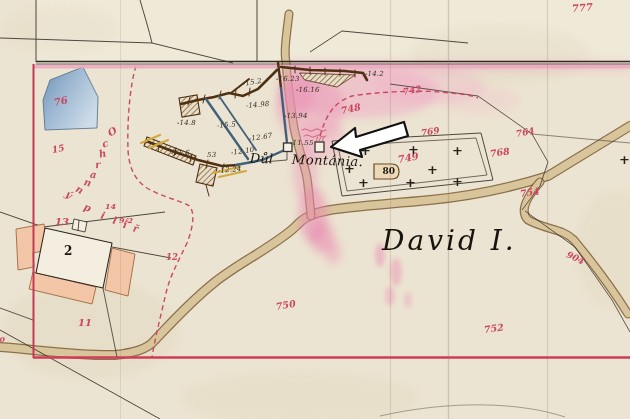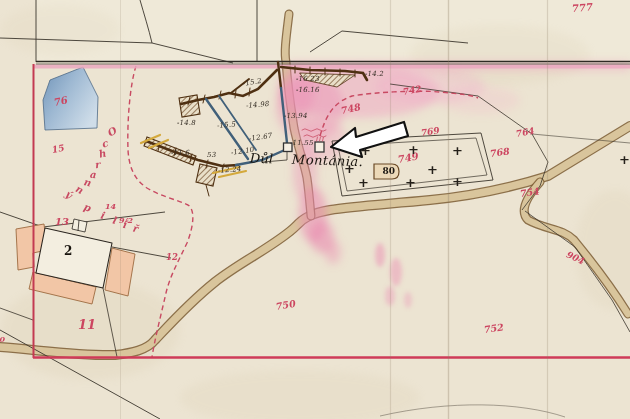--- a/index.html
+++ b/index.html
@@ -192,21 +192,21 @@
     <g stroke="#8c7d64">
       <line x1="120.5" y1="0" x2="120.5" y2="419" stroke-width="1" opacity="0.18"></line>
       <line x1="390.5" y1="0" x2="390.5" y2="419" stroke-width="1.2" opacity="0.22"></line>
       <line x1="448.5" y1="0" x2="448.5" y2="419" stroke-width="1.4" opacity="0.32"></line>
       <line x1="547.5" y1="0" x2="547.5" y2="419" stroke-width="1.2" opacity="0.25"></line>
     </g>
   </svg>
 
   <div class="layer">
       <span class="m-label" style="left: 243px; top: 80px; transform: rotate(-10deg);">-15.2</span>
-      <span class="m-label" style="left: 296px; top: 75px;">-16.23</span>
+      <span class="m-label" style="left: 276px; top: 75px;">-16.23</span>
       <span class="m-label" style="left: 281px; top: 86px; padding-left: 15px;">-16.16</span>
       <span class="m-label" style="left: 365px; top: 70px;">-14.2</span>
       <span class="m-label" style="left: 246px; top: 102px; transform: rotate(-5deg);">-14.98</span>
       <span class="m-label" style="left: 284px; top: 112px;">-13.94</span>
       <span class="m-label" style="left: 177px; top: 119px;">-14.8</span>
       <span class="m-label" style="left: 217px; top: 122px; transform: rotate(-5deg);">-15.5</span>
       <span class="m-label" style="left: 249px; top: 135px; transform: rotate(-8deg);">-12.67</span>
       <span class="m-label" style="left: 290px; top: 139px;">-11.55</span>
       <span class="m-label" style="left: 149px; top: 149px; margin-left: 22px;">-11.6</span>
       <span class="m-label" style="left: 207px; top: 151px;">53</span>
@@ -222,21 +222,21 @@
       <span class="red-num" style="left: 490px; top: 148px; font-size: 9.5px; transform: rotate(-8deg);">768</span>
       <span class="red-num" style="left: 398px; top: 154px; font-size: 10px; transform: rotate(-10deg);">749</span>
       <span class="red-num" style="left: 520px; top: 188px; font-size: 9.5px; transform: rotate(-8deg);">754</span>
       <span class="red-num" style="left: 567px; top: 249px; font-size: 9px; transform: rotate(25deg);">904</span>
       <span class="red-num" style="left: 276px; top: 301px; font-size: 9.5px; transform: rotate(-10deg);">750</span>
       <span class="red-num" style="left: 484px; top: 324px; font-size: 9.5px; transform: rotate(-8deg);">752</span>
       <span class="red-num" style="left: 166px; top: 252px; font-size: 8.5px;">12</span>
       <span class="red-num" style="left: 55px; top: 216px; font-size: 10px;">13</span>
       <span class="red-num" style="left: 105px; top: 201px; font-size: 8px;">14</span>
       <span class="red-num" style="left: 119px; top: 215px; font-size: 8px;">9/2</span>
-      <span class="red-num" style="left: 78px; top: 317px; font-size: 13px;">11</span>
+      <span class="red-num" style="left: 78px; top: 317px; font-size: 10px;">11</span>
       <span class="red-num" style="left: 52px; top: 145px; font-size: 9px; transform: rotate(-10deg);">15</span>
       <span class="red-num" style="left: 54px; top: 97px; font-size: 10px; transform: rotate(-12deg);">76</span>
       <span class="red-num" style="left: -6px; top: 334px; font-size: 8px;">10</span>
     </div>
   <div class="layer">
       <span class="cross-mark" style="left: 365px; top: 152px;">+</span>
       <span class="cross-mark" style="left: 413px; top: 151px;">+</span>
       <span class="cross-mark" style="left: 457px; top: 152px;">+</span>
       <span class="cross-mark" style="left: 349px; top: 170px;">+</span>
       <span class="cross-mark" style="left: 432px; top: 171px;">+</span>
@@ -256,19 +256,20 @@
       <span class="pillar-letter" style="left: 69px; top: 196px; transform: rotate(38deg);">ý</span>
       <span class="pillar-letter" style="left: 87px; top: 209px; transform: rotate(20deg);">p</span>
       <span class="pillar-letter" style="left: 104px; top: 217px; transform: rotate(18deg);">i</span>
       <span class="pillar-letter" style="left: 116px; top: 222px; transform: rotate(16deg);">l</span>
       <span class="pillar-letter" style="left: 126px; top: 226px; transform: rotate(14deg);">í</span>
       <span class="pillar-letter" style="left: 136px; top: 230px; transform: rotate(14deg);">ř</span>
     </div>
 
   <div class="txt" id="dul">Důl</div>
   <div class="txt" id="montania">Montánia.</div>
+  <div class="txt" id="david">David I.</div>
   <div class="txt" id="bnum">2</div>
   <div class="txt" id="tag80">80</div>
 
   <svg id="arrow-svg" width="630" height="419" viewBox="0 0 630 419">
     <polygon points="331,147 355,128 356,137 404,122 408,136 360,150 362,157" fill="#ffffff" stroke="#111111" stroke-width="2.2" stroke-linejoin="round"></polygon>
   </svg>
 </div>
 
 </body></html>

